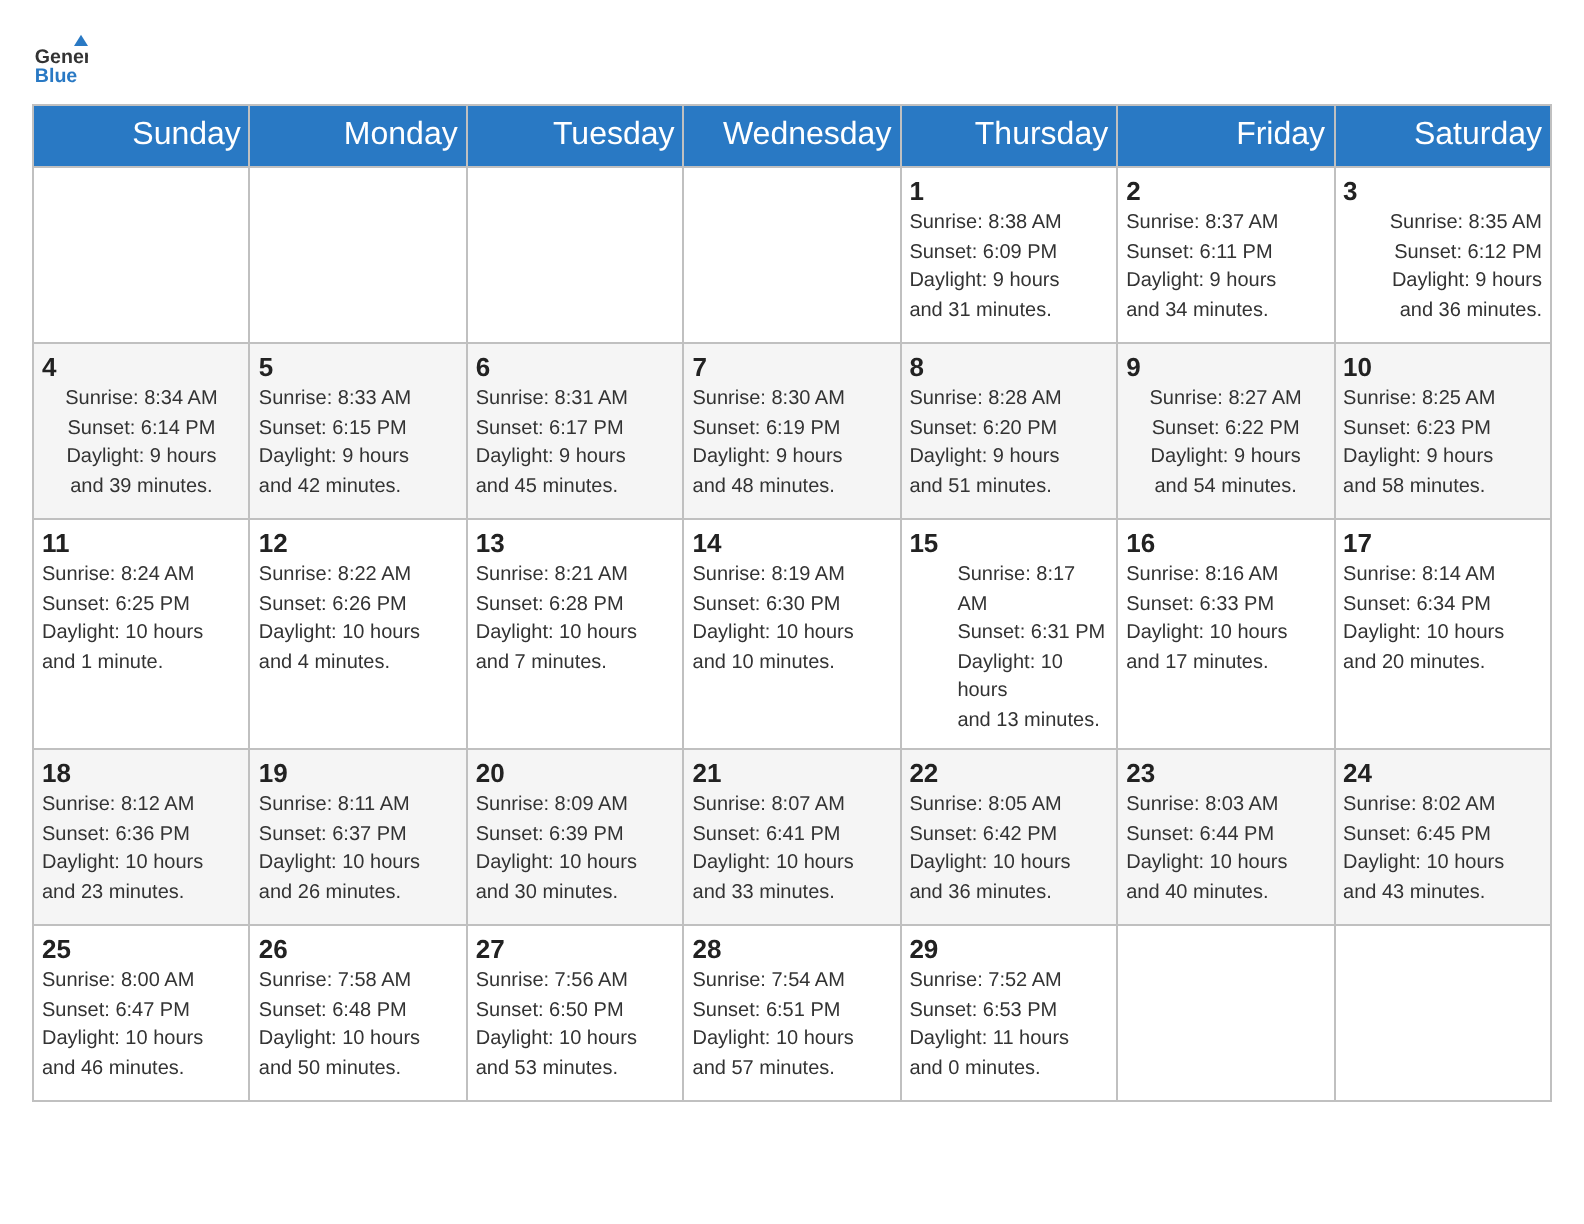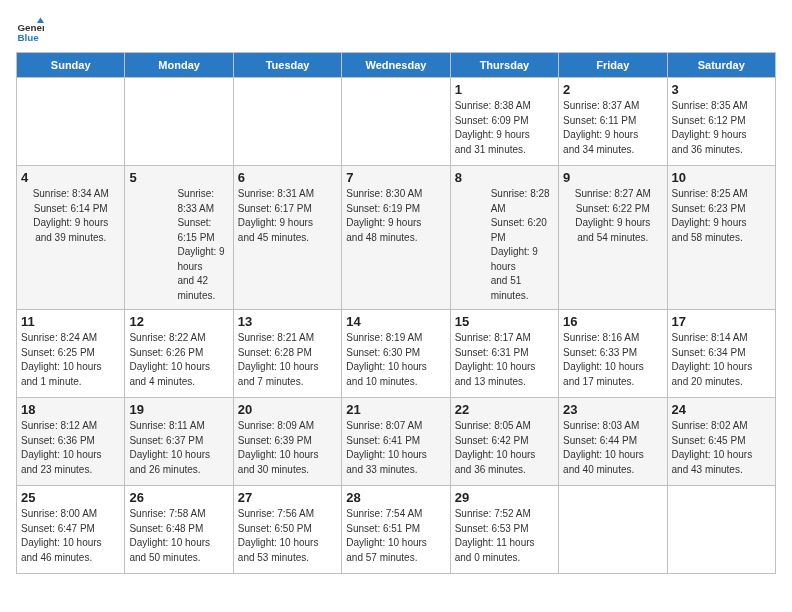--- a/index.html
+++ b/index.html
@@ -45,24 +45,24 @@
       color: #444;
     }
     table {
       width: 100%;
       border-collapse: collapse;
       table-layout: fixed;
     }
     thead tr th {
       background-color: #2979c4;
       color: #fff;
-      font-size: 11px;
-      font-weight: bold;
+      font-size: 16px;
+      font-weight: normal;
       padding: 6px 4px;
-      text-align: center;
+      text-align: right;
       border: 1px solid #c0c0c0;
     }
     tbody tr td {
       vertical-align: top;
       border: 1px solid #c0c0c0;
       padding: 4px 4px 6px 4px;
       font-size: 10.5px;
       color: #222;
       height: 88px;
     }
@@ -130,58 +130,58 @@
         </td>
         <td>
           <span class="day-num">2</span>
           <div class="day-info" style="white-space: pre-line;">Sunrise: 8:37 AM
 Sunset: 6:11 PM
 Daylight: 9 hours
 and 34 minutes.</div>
         </td>
         <td>
           <span class="day-num">3</span>
-          <div class="day-info" style="white-space: pre-line;">Sunrise: 8:35 AM
+          <div class="day-info" style="white-space: pre-line; text-align: right;">Sunrise: 8:35 AM
 Sunset: 6:12 PM
 Daylight: 9 hours
 and 36 minutes.</div>
         </td>
       </tr>
       <tr>
         <td>
           <span class="day-num">4</span>
           <div class="day-info" style="white-space: pre-line; text-align: center;">Sunrise: 8:34 AM
 Sunset: 6:14 PM
 Daylight: 9 hours
 and 39 minutes.</div>
         </td>
         <td>
           <span class="day-num">5</span>
-          <div class="day-info" style="white-space: pre-line; margin-left: 48px;">Sunrise: 8:33 AM
+          <div class="day-info" style="white-space: pre-line;">Sunrise: 8:33 AM
 Sunset: 6:15 PM
 Daylight: 9 hours
 and 42 minutes.</div>
         </td>
         <td>
           <span class="day-num">6</span>
           <div class="day-info" style="white-space: pre-line;">Sunrise: 8:31 AM
 Sunset: 6:17 PM
 Daylight: 9 hours
 and 45 minutes.</div>
         </td>
         <td>
           <span class="day-num">7</span>
           <div class="day-info" style="white-space: pre-line;">Sunrise: 8:30 AM
 Sunset: 6:19 PM
 Daylight: 9 hours
 and 48 minutes.</div>
         </td>
         <td>
           <span class="day-num">8</span>
-          <div class="day-info" style="white-space: pre-line; margin-left: 36px;">Sunrise: 8:28 AM
+          <div class="day-info" style="white-space: pre-line;">Sunrise: 8:28 AM
 Sunset: 6:20 PM
 Daylight: 9 hours
 and 51 minutes.</div>
         </td>
         <td>
           <span class="day-num">9</span>
           <div class="day-info" style="white-space: pre-line; text-align: center;">Sunrise: 8:27 AM
 Sunset: 6:22 PM
 Daylight: 9 hours
 and 54 minutes.</div>
@@ -218,21 +218,21 @@
         </td>
         <td>
           <span class="day-num">14</span>
           <div class="day-info" style="white-space: pre-line;">Sunrise: 8:19 AM
 Sunset: 6:30 PM
 Daylight: 10 hours
 and 10 minutes.</div>
         </td>
         <td>
           <span class="day-num">15</span>
-          <div class="day-info" style="white-space: pre-line;">Sunrise: 8:17 AM
+          <div class="day-info" style="white-space: pre-line; margin-left: 24px;">Sunrise: 8:17 AM
 Sunset: 6:31 PM
 Daylight: 10 hours
 and 13 minutes.</div>
         </td>
         <td>
           <span class="day-num">16</span>
           <div class="day-info" style="white-space: pre-line;">Sunrise: 8:16 AM
 Sunset: 6:33 PM
 Daylight: 10 hours
 and 17 minutes.</div>

